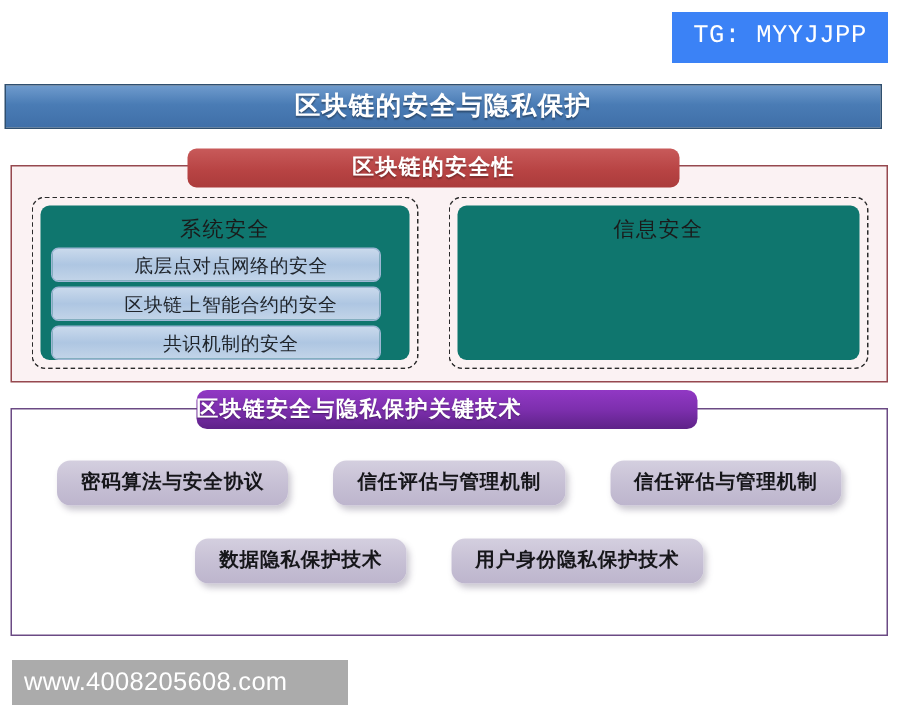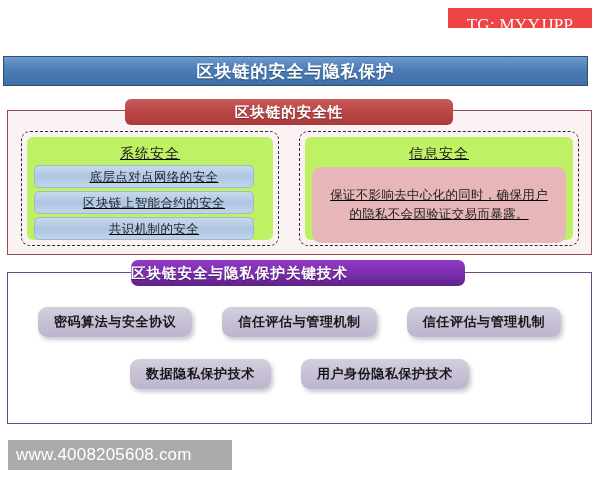--- a/index.html
+++ b/index.html
@@ -15,28 +15,28 @@
     overflow: hidden;
     position: relative;
   }
 
   
   .wm-tg {
     position: absolute;
     top: 8px;
     left: 448px;
     width: 144px;
-    height: 20px;
-    background: #ef4444;
+    height: 34px;
+    background: #3b82f6;
     color: #ffffff;
     font-size: 17px;
     line-height: 34px;
     text-align: center;
     letter-spacing: 0.3px;
-    font-family: Liberation Serif, serif;
+    font-family: Liberation Mono, monospace;
   }
   .wm-site {
     position: absolute;
     left: 8px;
     top: 440px;
     width: 224px;
     height: 30px;
     background: #ababab;
     color: #ffffff;
     font-size: 17px;
@@ -102,24 +102,23 @@
     border-radius: 9px;
     padding: 5px;
   }
   .dash-left  { left: 21px;  top: 131px; width: 258px; height: 115px; }
   .dash-right { left: 299px; top: 131px; width: 280px; height: 115px; }
 
   .panel-inner {
     width: 100%;
     height: 100%;
     box-sizing: border-box;
-    background: #bef264;
+    background: #0f766e;
     border-radius: 6px;
     padding: 4px 7px;
-    text-decoration: underline;
   }
 
   .panel-heading {
     font-size: 14px;
     color: #1a1a1a;
     text-align: center;
     line-height: 24px;
     letter-spacing: 1px;
   }
 
@@ -226,21 +225,20 @@
     <div class="panel-heading">系统安全</div>
     <div class="blue-item">底层点对点网络的安全</div>
     <div class="blue-item">区块链上智能合约的安全</div>
     <div class="blue-item">共识机制的安全</div>
   </div>
 </div>
 
 <div class="dashed-box dash-right">
   <div class="panel-inner">
     <div class="panel-heading">信息安全</div>
-    <div class="pink-note">保证不影响去中心化的同时，确保用户的隐私不会因验证交易而暴露。</div>
   </div>
 </div>
 
 <div class="sec-tech"></div>
 <div class="purple-banner">区块链安全与隐私保护关键技术</div>
 
 <div class="tech-rows">
   <div class="tech-row">
     <div class="tech-pill">密码算法与安全协议</div>
     <div class="tech-pill">信任评估与管理机制</div>

